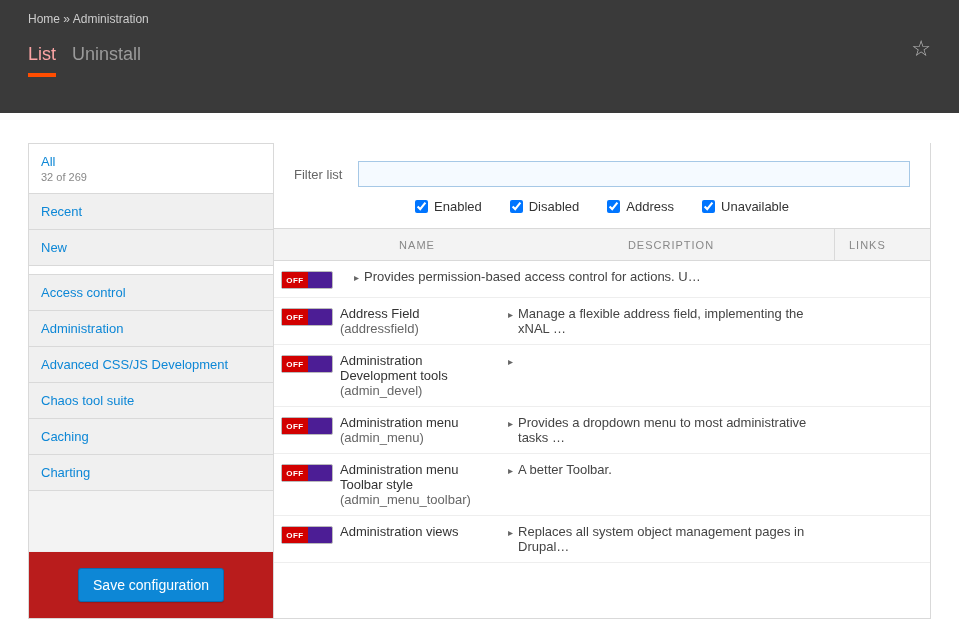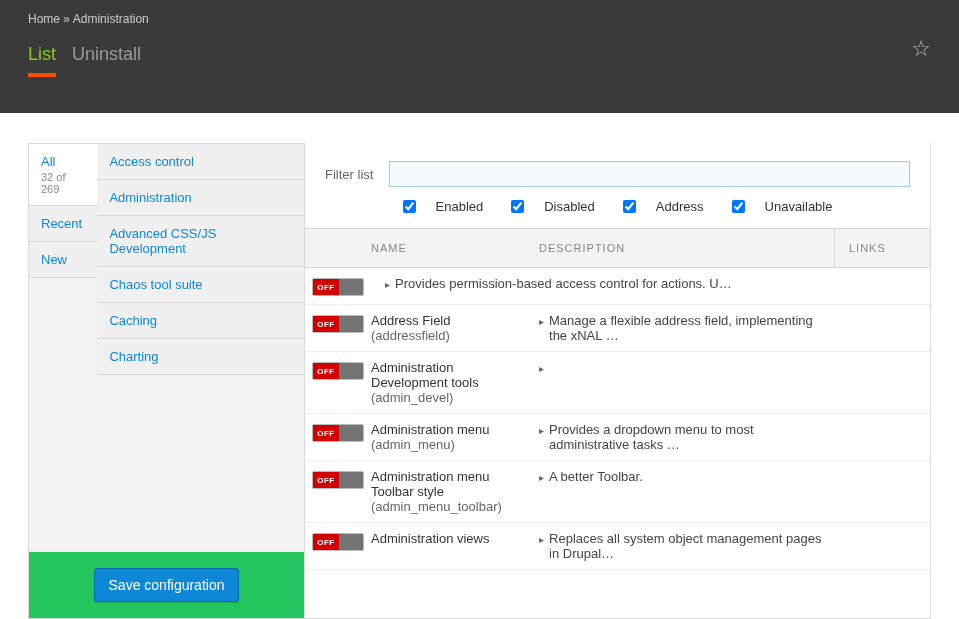--- a/index.html
+++ b/index.html
@@ -5,50 +5,50 @@
     * { margin: 0; padding: 0; box-sizing: border-box; font-family: -apple-system, "Helvetica Neue", Arial, sans-serif; }
     body { background: #fff; width: 959px; height: 619px; overflow: hidden; }
 
     .header { background: #3a3a3a; color: #fff; padding: 12px 28px 0 28px; height: 113px; position: relative; }
     .breadcrumb { font-size: 12px; color: #ccc; }
     .breadcrumb a { color: #ccc; text-decoration: none; }
     .page-title { font-size: 34px; font-weight: 300; color: #e8e8e8; margin-top: 6px; }
     .star { position: absolute; right: 28px; top: 36px; font-size: 22px; color: #bbb; cursor: pointer; }
     .tabs { margin-top: 18px; display: flex; gap: 16px; }
     .tab { font-size: 18px; color: #9a9a9a; padding-bottom: 8px; cursor: pointer; font-weight: 300; }
-    .tab.active { color: #84cc16; border-bottom: 4px solid #ff4d00; }
+    .tab.active { color: #fca5a5; border-bottom: 4px solid #ff4d00; }
 
     .workspace { display: flex; margin: 30px 28px 0 28px; border: 1px solid #d9d9d9; border-top: none; height: 476px; }
 
-    .sidebar { width: 276px; border-right: 1px solid #d9d9d9; background: #f3f3f3; display: flex; flex-direction: row; position: relative; }
+    .sidebar { width: 245px; border-right: 1px solid #d9d9d9; background: #f3f3f3; display: flex; flex-direction: column; position: relative; }
     .sidebar-item { padding: 10px 12px; border-bottom: 1px solid #d9d9d9; color: #0d87d6; font-size: 13px; cursor: pointer; background: #f0f0f0; }
     .sidebar-item:first-child { border-top: 1px solid #d9d9d9; }
     .sidebar-item.active { background: #fff; }
     .sidebar-item .count { color: #888; font-size: 11px; display: block; margin-top: 2px; }
     .spacer { height: 8px; background: #fff; }
-    .save-area { position: absolute; bottom: 0; left: 0; right: 0; background: #22c55e; padding: 16px; text-align: center; border-top: 1px solid #eee; text-decoration: underline; }
+    .save-area { position: absolute; bottom: 0; left: 0; right: 0; background: #b91c1c; padding: 16px; text-align: center; border-top: 1px solid #eee; text-decoration: underline; }
     .save-btn { background: #0d87d6; color: #fff; border: 1px solid #0a6bb0; padding: 8px 14px; font-size: 14px; border-radius: 3px; cursor: pointer; box-shadow: 0 1px 1px rgba(0,0,0,.15); }
 
     .main { flex: 1; background: #fff; overflow: hidden; display: flex; flex-direction: column; }
     .filter-row { padding: 18px 20px 8px 20px; display: flex; align-items: center; gap: 16px; }
     .filter-label { color: #666; font-size: 13px; }
     .filter-input { flex: 1; height: 26px; border: 1px solid #a6c8e6; padding: 2px 6px; background: #f5faff; }
     .checks { display: flex; justify-content: center; gap: 28px; padding: 4px 0 14px 0; font-size: 13px; color: #333; }
-    .checks label { display: flex; align-items: center; gap: 20px; cursor: pointer; }
-
-    .thead { display: flex; background: #f3f3f3; border-top: 1px solid #d9d9d9; border-bottom: 1px solid #d9d9d9; font-size: 11px; letter-spacing: 1px; color: #888; height: 40px; align-items: center; }
+    .checks label { display: flex; align-items: center; gap: 6px; cursor: pointer; }
+
+    .thead { display: flex; background: #f3f3f3; border-top: 1px solid #d9d9d9; border-bottom: 1px solid #d9d9d9; font-size: 11px; letter-spacing: 1px; color: #888; height: 33px; align-items: center; text-align: center; }
     .col-toggle { width: 66px; }
     .col-name { width: 154px; padding-left: 0; }
     .col-desc { flex: 1; padding-left: 14px; }
     .col-links { width: 96px; border-left: 1px solid #d9d9d9; padding-left: 14px; height: 100%; display: flex; align-items: center; }
 
     .rows { flex: 1; overflow-y: auto; }
     .row { display: flex; padding: 8px 0; border-bottom: 1px solid #eee; font-size: 13px; }
     .row .col-toggle { display: flex; align-items: flex-start; justify-content: center; padding-top: 2px; }
-    .toggle { width: 52px; height: 18px; background: #737373; border: 1px solid #bbb; border-radius: 2px; display: flex; align-items: center; cursor: pointer; }
+    .toggle { width: 52px; height: 18px; background: #4c1d95; border: 1px solid #bbb; border-radius: 2px; display: flex; align-items: center; cursor: pointer; }
     .toggle .off { width: 26px; height: 100%; background: #d20000; color: #fff; font-size: 8px; font-weight: bold; display: flex; align-items: center; justify-content: center; letter-spacing: 0.5px; }
     .row .col-name .mname { color: #333; }
     .row .col-name .mcode { color: #666; }
     .row .col-desc { display: flex; gap: 5px; align-items: flex-start; color: #444; padding-right: 10px; }
     .caret { color: #666; font-size: 10px; line-height: 18px; cursor: pointer; }
     .row .col-links-cell { width: 96px; }
   </style>
 </head>
 <body>
 

